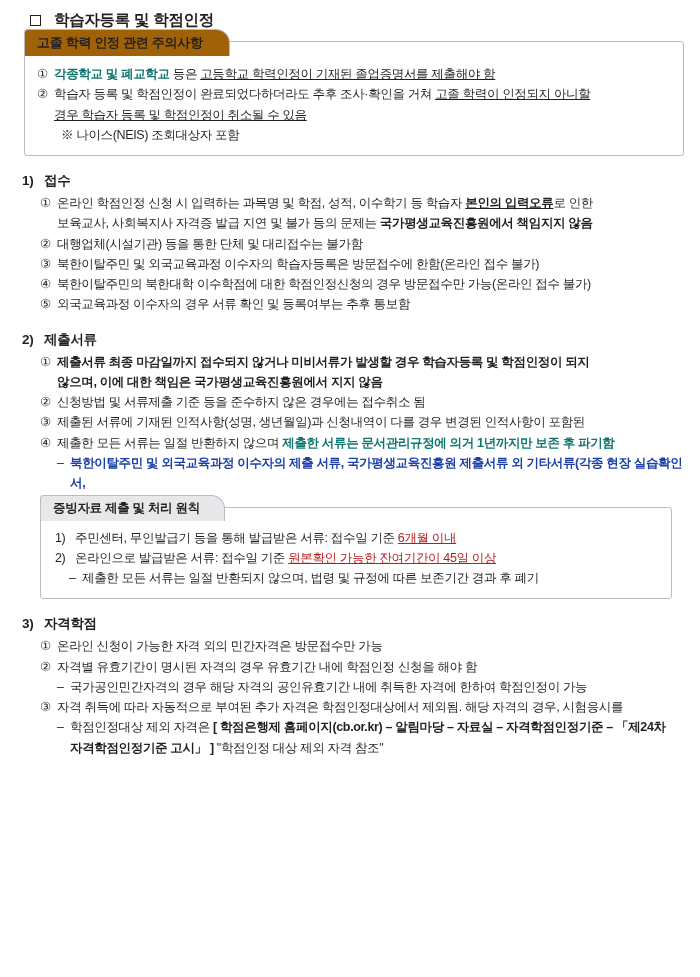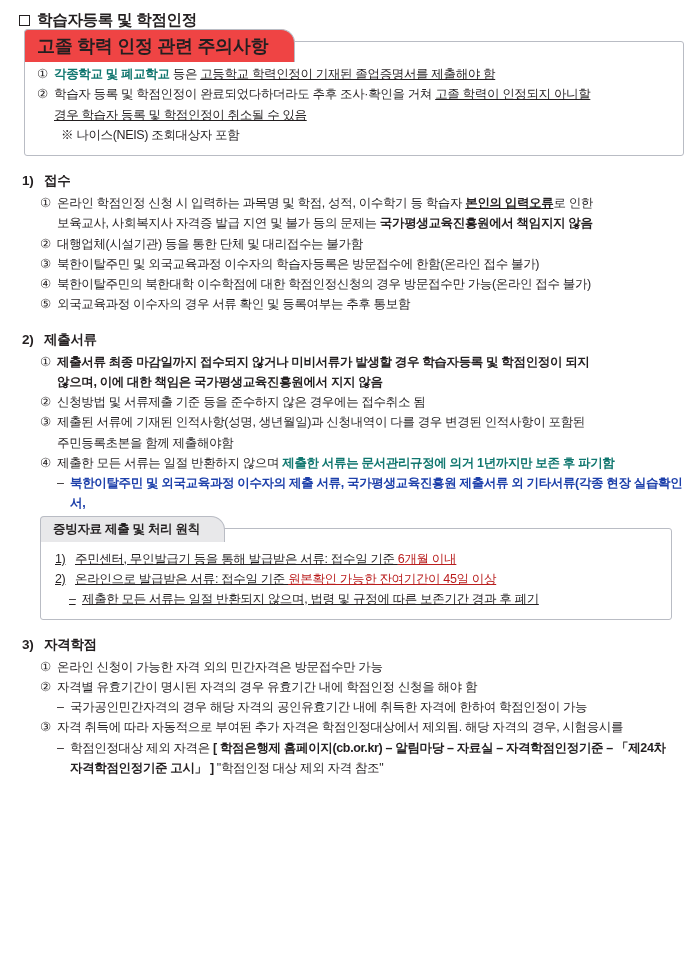--- a/index.html
+++ b/index.html
@@ -19,25 +19,25 @@
     position: relative;
     width: 700px;
     padding: 8px 10px 6px 10px;
     box-sizing: border-box;
   }
 
   
   .doc-title {
     display: flex;
     align-items: center;
-    gap: 7px;
+    gap: 13px;
     font-size: 15.5px;
     font-weight: bold;
     letter-spacing: -0.3px;
-    margin: 2px 0 10px 9px;
+    margin: 2px 0 10px 20px;
   }
   .sq-bullet {
     display: inline-block;
     width: 11px;
     height: 11px;
     border: 1.6px solid #231f20;
     box-sizing: border-box;
   }
 
   
@@ -46,26 +46,26 @@
     margin: 0 6px 0 14px;
     border: 1px solid #b9bcc4;
     border-radius: 3px;
     background: #ffffff;
     padding: 22px 12px 10px 12px;
   }
   .callout-tab {
     position: absolute;
     top: -13px;
     left: -1px;
-    background: #ef4444;
+    background: #a16207;
     border: 1px solid #b9bcc4;
     border-bottom: none;
     border-radius: 4px 14px 0 0;
     padding: 4px 26px 4px 12px;
-    font-size: 18px;
+    font-size: 13px;
     font-weight: bold;
     letter-spacing: -0.3px;
     color: #231f20;
     white-space: nowrap;
   }
 
   
   .row {
     display: flex;
     align-items: flex-start;
@@ -108,21 +108,20 @@
   .ub { text-decoration: underline; font-weight: bold; margin-top: 37px; }
 
   
   .callout2 {
     margin: 14px 18px 0 30px;
     border: 1px solid #b9bcc4;
     border-radius: 3px;
     position: relative;
     padding: 20px 16px 10px 14px;
     background: #ffffff;
-    text-decoration: underline;
   }
   .callout2-tab {
     position: absolute;
     top: -13px;
     left: -1px;
     background: #e8e8ea;
     border: 1px solid #b9bcc4;
     border-bottom: none;
     border-radius: 4px 14px 0 0;
     padding: 4px 24px 4px 12px;
@@ -205,24 +204,20 @@
       </div>
       <div class="row lvl1">
         <span class="marker">②</span>
         <span class="body-txt"><span>신청방법 및 서류제출 기준 등을 준수하지 않은 경우에는 접수취소 됨</span></span>
       </div>
       <div class="row lvl1">
         <span class="marker">③</span>
         <span class="body-txt"><span>제출된 서류에 기재된 인적사항(성명, 생년월일)과 신청내역이 다를 경우 변경된 인적사항이 포함된</span></span>
       </div>
       <div class="row lvl1">
-        <span class="marker"></span>
-        <span class="body-txt"><span>주민등록초본을 함께 제출해야함</span></span>
-      </div>
-      <div class="row lvl1">
         <span class="marker">④</span>
         <span class="body-txt"><span>제출한 모든 서류는 일절 반환하지 않으며 </span><span class="red-b">제출한 서류는 문서관리규정에 의거 1년까지만 보존 후 파기함</span></span>
       </div>
       <div class="row lvl2">
         <span class="marker dash">–</span>
         <span class="body-txt"><span class="blue-b">북한이탈주민 및 외국교육과정 이수자의 제출 서류, 국가평생교육진흥원 제출서류 외 기타서류(각종 현장 실습확인서,</span></span>
       </div>
     </div>
 
   <div class="callout2">

